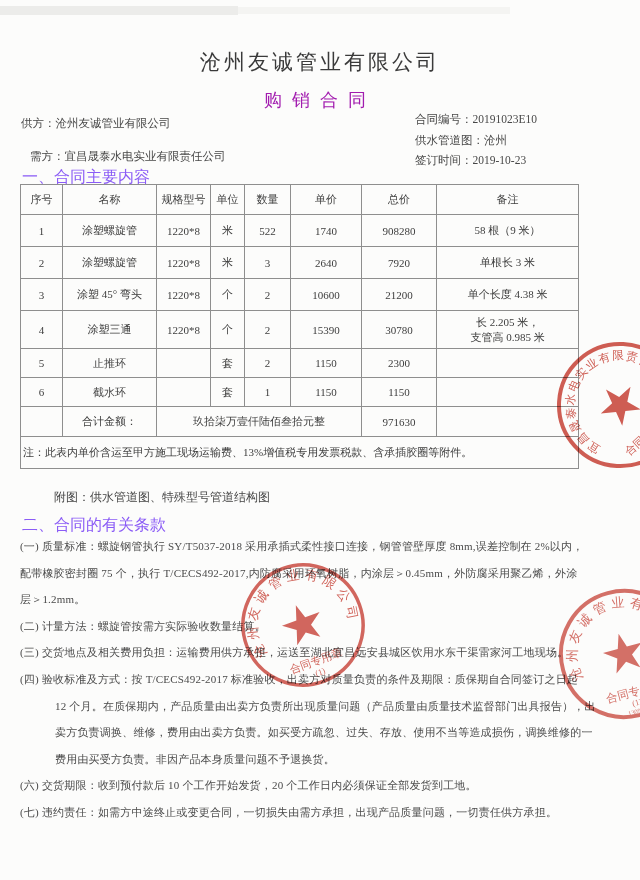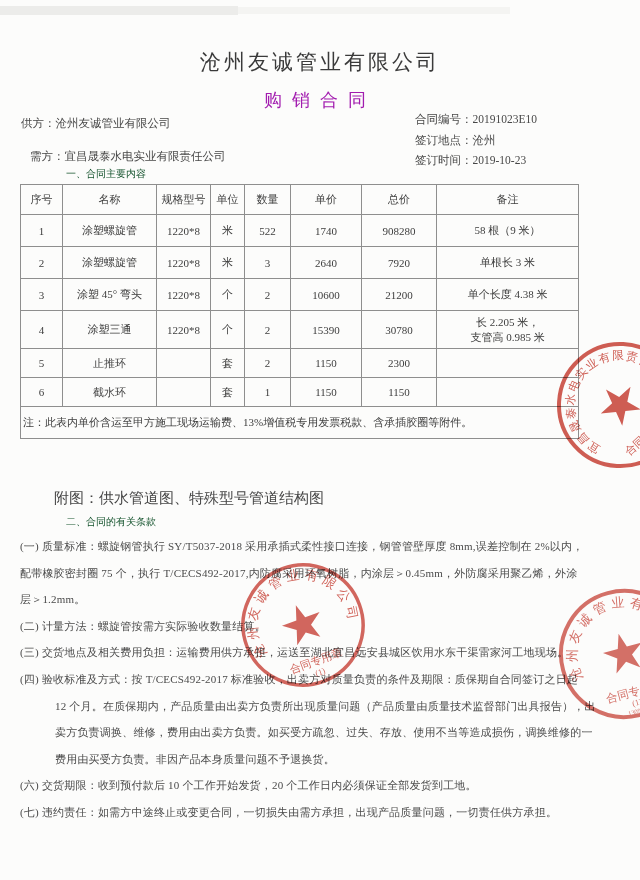--- a/index.html
+++ b/index.html
@@ -12,39 +12,39 @@
   .scan-strip.light{background:#f4f4f2;}
   .company-title{
     position:absolute;top:48px;left:0;width:100%;text-align:center;
     font-size:21px;letter-spacing:3px;color:#3a3a3a;
   }
   .doc-title{
     position:absolute;top:88px;left:0;width:100%;text-align:center;
     font-size:18px;letter-spacing:10px;color:#a21caf;
   }
   .meta{position:absolute;font-size:11.5px;color:#474747;white-space:nowrap;}
-  .sec-heading{position:absolute;font-size:10px;color:#14532d;white-space:nowrap;margin-left:44px;}
+  .sec-heading{position:absolute;font-size:16px;color:#8b5cf6;white-space:nowrap;}
   table.items{
     position:absolute;left:20px;top:184px;width:558px;
     border-collapse:collapse;table-layout:fixed;
     font-size:11px;color:#3d3d3d;
   }
   table.items th,table.items td{
     border:1px solid #8e8e8e;text-align:center;vertical-align:middle;
     font-weight:normal;padding:1px 2px;overflow:hidden;
   }
   table.items thead tr{height:30px;}
   table.items tr.r{height:32px;}
   table.items tr.r4{height:38px;}
   table.items tr.rs{height:29px;}
   table.items tr.total-row{height:30px;}
   table.items tr.note-row{height:32px;}
   table.items tr.note-row td{text-align:left;font-size:11px;}
   .remark-line{display:block;line-height:1.3;}
-  .attachment{position:absolute;left:22px;top:489px;font-size:15px;white-space:nowrap;color:#454545;padding-left:32px;}
+  .attachment{position:absolute;left:22px;top:489px;font-size:12px;white-space:nowrap;color:#454545;padding-left:32px;}
   .terms{position:absolute;left:20px;top:533px;width:612px;}
   .term-line{
     height:26.6px;line-height:26.6px;font-size:11px;color:#4a4a4a;
     white-space:nowrap;letter-spacing:0.2px;
   }
   .term-line.indent{padding-left:35px;}
   svg.seal{position:absolute;mix-blend-mode:multiply;}
   .seal-ink{fill:#c94136;stroke:#c94136;}
   .seal-ink circle{fill:none;}
   .seal-arc{font-family:"Liberation Serif","DejaVu Serif",serif;stroke:none;}
@@ -65,21 +65,21 @@
   <div class="meta" style="left:21px;top:116px">
     <span>供方：</span><span>沧州友诚管业有限公司</span>
   </div>
   <div class="meta" style="left:30px;top:149px">
     <span>需方：</span><span>宜昌晟泰水电实业有限责任公司</span>
   </div>
   <div class="meta" style="left:415px;top:112px">
     <span>合同编号：</span><span>20191023E10</span>
   </div>
   <div class="meta" style="left:415px;top:133px">
-    <span>签订地点：</span><span>沧州</span>
+    <span>供水管道图：</span><span>沧州</span>
   </div>
   <div class="meta" style="left:415px;top:153px">
     <span>签订时间：</span><span>2019-10-23</span>
   </div>
 
   <div class="sec-heading" style="left:22px;top:167px">一、合同主要内容</div>
 
   <table class="items">
     <colgroup>
       <col style="width:42px">
@@ -160,20 +160,27 @@
       <tr class="rs">
         <td>6</td>
         <td>截水环</td>
         <td></td>
         <td>套</td>
         <td>1</td>
         <td>1150</td>
         <td>1150</td>
         <td></td>
       </tr>
+      <tr class="total-row">
+        <td></td>
+        <td>合计金额：</td>
+        <td colspan="4">玖拾柒万壹仟陆佰叁拾元整</td>
+        <td>971630</td>
+        <td></td>
+      </tr>
       <tr class="note-row">
         <td colspan="8">注：此表内单价含运至甲方施工现场运输费、13%增值税专用发票税款、含承插胶圈等附件。</td>
       </tr>
     </tbody>
   </table>
 
   <div class="attachment">附图：供水管道图、特殊型号管道结构图</div>
   <div class="sec-heading" style="left:22px;top:515px">二、合同的有关条款</div>
 
   <div class="terms">

